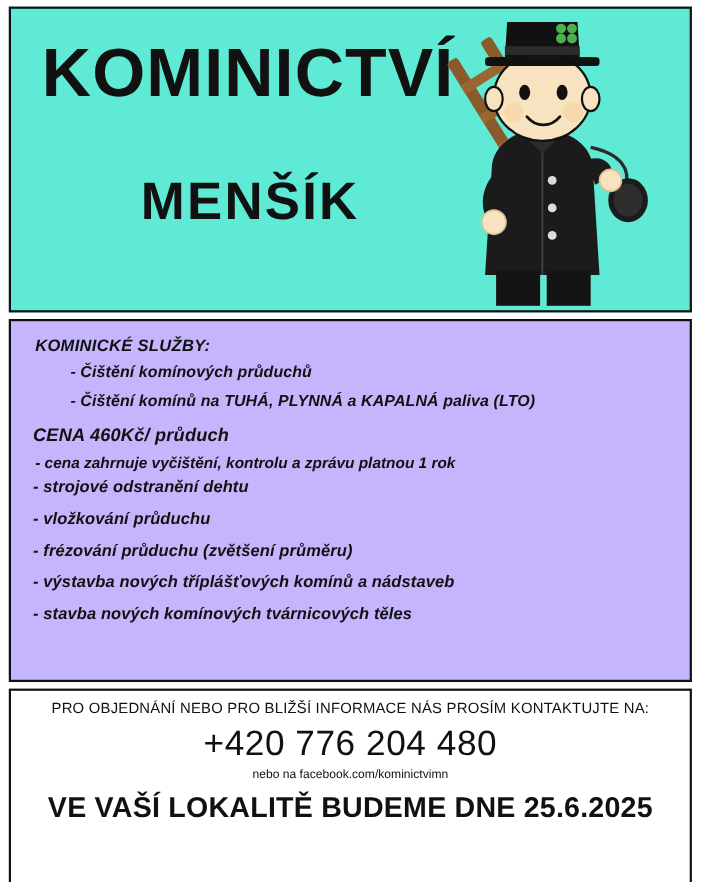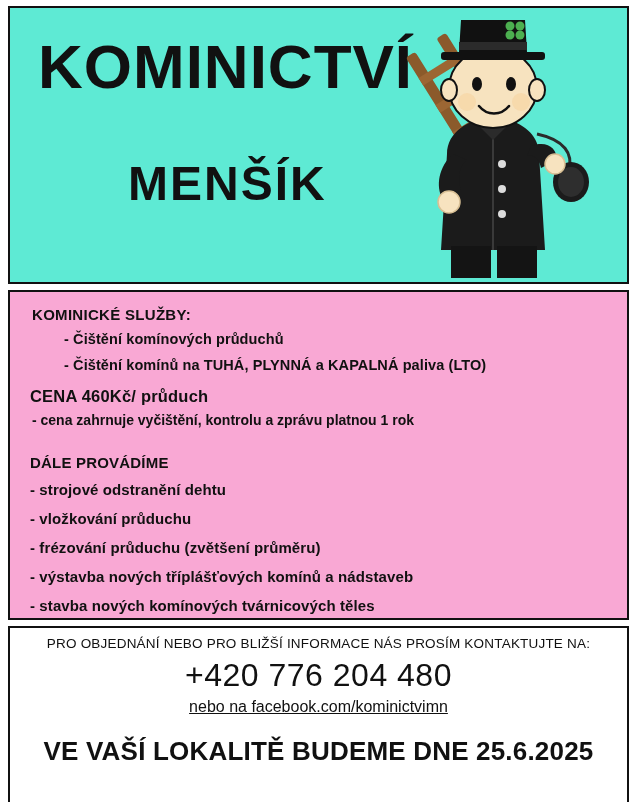--- a/index.html
+++ b/index.html
@@ -64,21 +64,22 @@
   }
 
   
   .services-box {
     position: relative;
     margin-top: 6px;
     border: 2px solid #111;
     height: 330px;
     box-sizing: border-box;
     padding: 12px 16px 8px 16px;
-    background: #f9a8d4;
+    background: #c4b5fd;
+    font-style: italic;
   }
   .svc-heading {
     font-size: 15px;
     font-weight: bold;
     letter-spacing: .3px;
     margin: 2px 0 8px 6px;
   }
   .svc-item {
     font-size: 14.5px;
     font-weight: bold;
@@ -126,23 +127,22 @@
     margin-bottom: 6px;
   }
   .phone {
     font-size: 32px;
     font-weight: normal;
     letter-spacing: .5px;
     margin: 2px 0 4px 0;
     text-align: center;
   }
   .facebook {
-    font-size: 16px;
-    margin-bottom: 20px;
-    text-decoration: underline;
+    font-size: 11px;
+    margin-bottom: 9px;
   }
   .locality-line {
     font-size: 26px;
     margin-top: 4px;
     white-space: nowrap;
   }
   .locality-label {
     font-weight: bold;
     letter-spacing: .2px;
   }
@@ -224,21 +224,20 @@
 
   <div class="services-box">
     <div class="svc-heading">KOMINICKÉ SLUŽBY:</div>
 
     <div class="svc-item">- Čištění komínových průduchů</div>
     <div class="svc-item">- Čištění komínů na TUHÁ, PLYNNÁ a KAPALNÁ paliva (LTO)</div>
 
     <div class="price-line">CENA 460Kč/ průduch</div>
     <div class="price-note">- cena zahrnuje vyčištění, kontrolu a zprávu  platnou 1 rok</div>
 
-    <div class="more-heading">DÁLE PROVÁDÍME</div>
     <div class="more-item">- strojové odstranění dehtu</div>
     <div class="more-item">- vložkování průduchu</div>
     <div class="more-item">- frézování průduchu (zvětšení průměru)</div>
     <div class="more-item">- výstavba nových tříplášťových komínů a nádstaveb</div>
     <div class="more-item">- stavba nových komínových tvárnicových těles</div>
   </div>
 
   <div class="contact-box">
     <div class="contact-intro">PRO OBJEDNÁNÍ NEBO PRO BLIŽŠÍ INFORMACE NÁS PROSÍM KONTAKTUJTE NA:</div>
     <div class="phone">+420 776 204 480</div>

